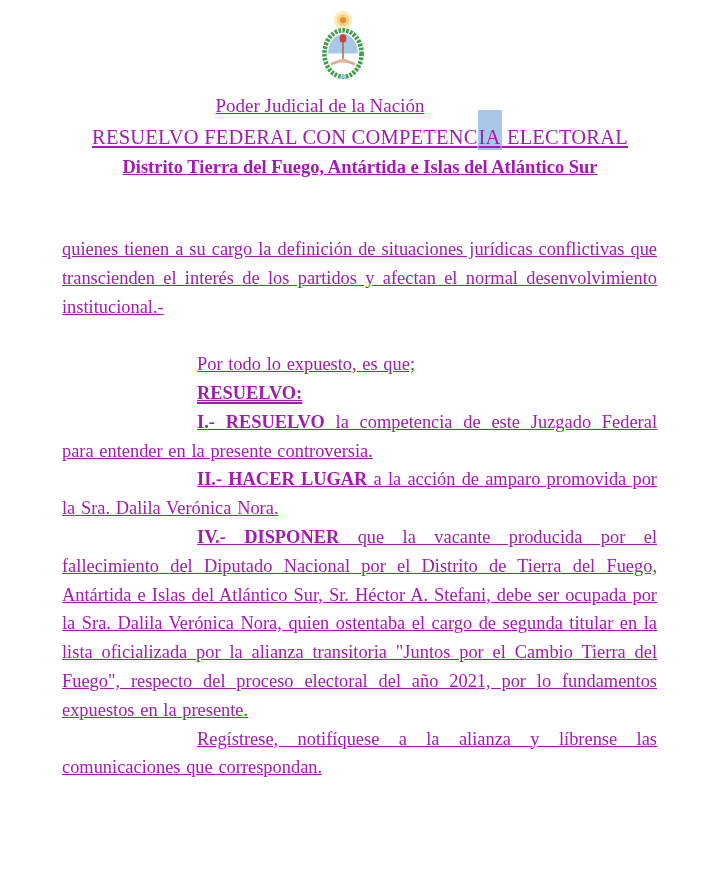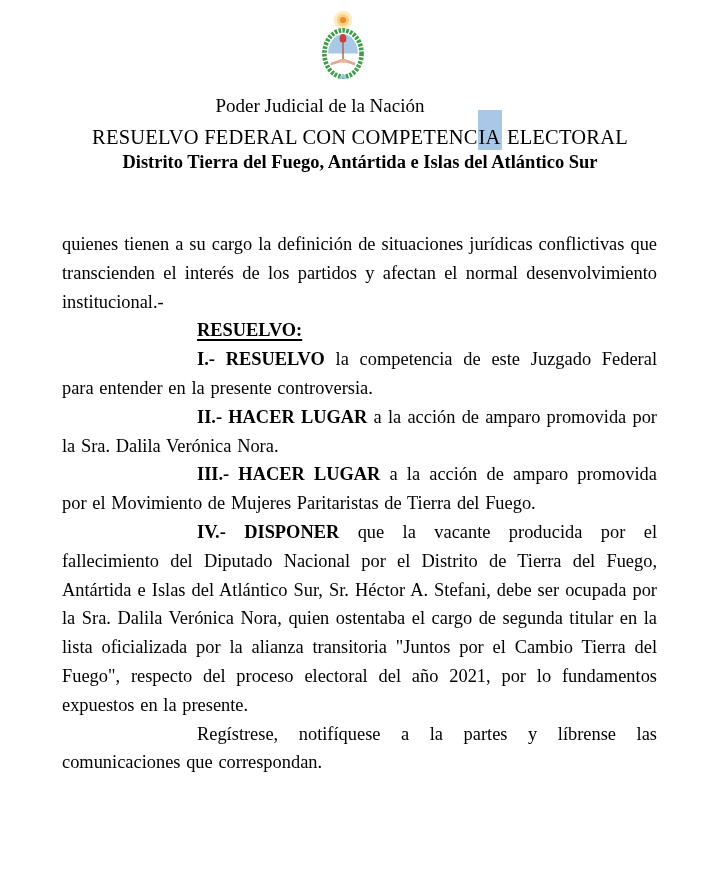--- a/index.html
+++ b/index.html
@@ -3,21 +3,22 @@
 <meta charset="utf-8">
 <style>
   html, body { margin: 0; padding: 0; background: #ffffff; }
   .page {
     position: relative;
     width: 720px;
     height: 881px;
     background: #ffffff;
     overflow: hidden;
     font-family: "Liberation Serif", "DejaVu Serif", serif;
-    color: #000000;
+    color: #a21caf;
+    text-decoration: underline;
   }
   .emblem {
     display: block;
     margin: 9px auto 0 auto;
     transform: translateX(-17px);
     filter: blur(0.35px);
   }
   .letterhead { text-align: center; }
   .hdr-institution {
     margin-top: 7px;
@@ -29,20 +30,21 @@
     margin-top: 6px;
     font-size: 20.5px;
     line-height: 26px;
     letter-spacing: 0.2px;
   }
   .hdr-court .hl {
     background: #a9c8e8;
     padding: 16px 1px 2px 1px;
   }
   .hdr-district {
+    margin-top: 5px;
     font-size: 18.5px;
     line-height: 24px;
     font-weight: bold;
   }
   .doc-body {
     margin-top: 56px;
     padding: 0 63px 0 62px;
     font-size: 18.4px;
     line-height: 28.8px;
     text-align: justify;
@@ -87,28 +89,28 @@
 
   <div class="letterhead">
     <div class="hdr-institution">Poder Judicial de la Nación</div>
     <div class="hdr-court"><span>RESUELVO FEDERAL CON COMPETENC</span><span class="hl">IA</span><span> ELECTORAL</span></div>
     <div class="hdr-district">Distrito Tierra del Fuego, Antártida e Islas del Atlántico Sur</div>
   </div>
 
   <div class="doc-body">
     <p class="para flush">quienes tienen a su cargo la definición de situaciones jurídicas conflictivas que transcienden el interés de los partidos y afectan el normal desenvolvimiento institucional.-</p>
 
+    <p class="para gap">Por todo lo expuesto, es que;</p>
 
     <p class="para"><span class="resuelvo">RESUELVO:</span></p>
 
     <p class="para"><span class="lead">I.- RESUELVO</span><span> la competencia de este Juzgado Federal para entender en la presente controversia.</span></p>
 
     <p class="para"><span class="lead">II.- HACER LUGAR</span><span> a la acción de amparo promovida por la Sra. Dalila Verónica Nora.</span></p>
 
-    <p class="para"><span class="lead">III.- HACER LUGAR</span><span> a la acción de amparo promovida por el Movimiento de Mujeres Paritaristas de Tierra del Fuego.</span></p>
 
     <p class="para"><span class="lead">IV.- DISPONER</span><span> que la vacante producida por el fallecimiento del Diputado Nacional por el Distrito de Tierra del Fuego, Antártida e Islas del Atlántico Sur, Sr. Héctor A. Stefani, debe ser ocupada por la Sra. Dalila Verónica Nora, quien ostentaba el cargo de segunda titular en la lista oficializada por la alianza transitoria "Juntos por el Cambio Tierra del Fuego", respecto del proceso electoral del año 2021, por lo fundamentos expuestos en la presente.</span></p>
 
 
-    <p class="para">Regístrese, notifíquese a la partes y líbrense las comunicaciones que correspondan.</p>
+    <p class="para">Regístrese, notifíquese a la alianza y líbrense las comunicaciones que correspondan.</p>
   </div>
 
 </div>
 
 </body></html>

